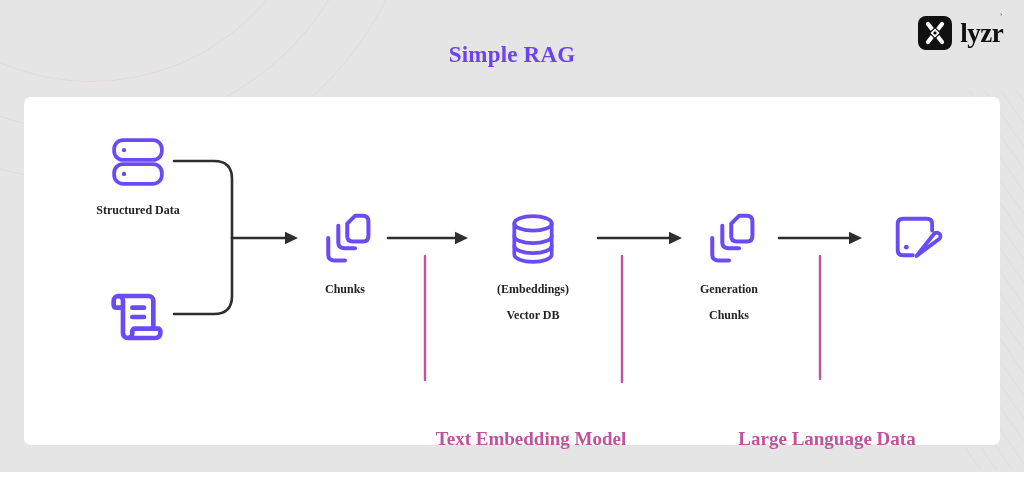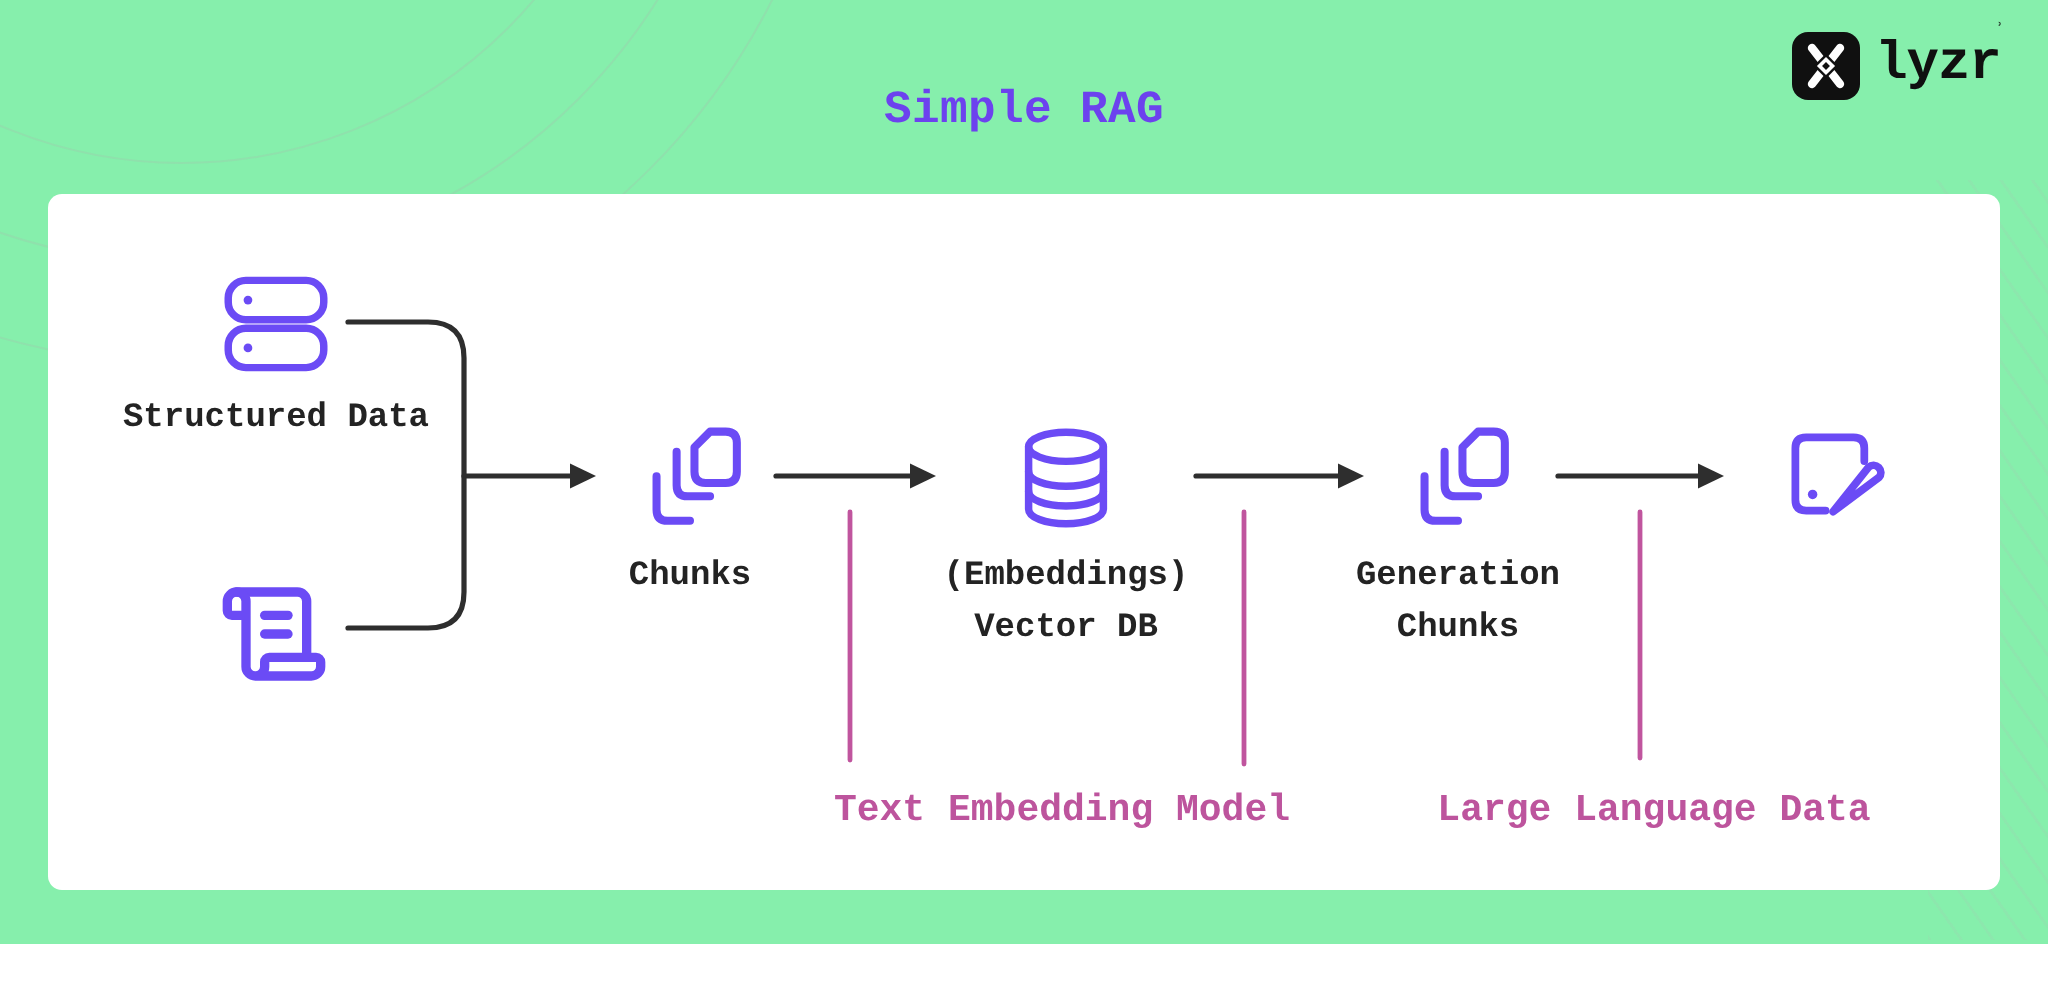--- a/index.html
+++ b/index.html
@@ -1,21 +1,21 @@
 <!DOCTYPE html>
 <html><head>
 <meta charset="utf-8">
 <style>
   html,body{margin:0;padding:0;}
   .page{
     position:relative;
     width:1024px;height:472px;
-    background:#86efac;
+    background:#e5e5e5;
     overflow:hidden;
-    font-family:Liberation Mono, monospace;
+    font-family:Liberation Serif, serif;
   }
   
   .arc{position:absolute;border:1.5px solid rgba(200,140,175,.14);border-radius:50%;}
   .arc.a1{width:560px;height:560px;left:-190px;top:-430px;}
   .arc.a2{width:460px;height:460px;left:-140px;top:-380px;}
   .arc.a3{width:660px;height:660px;left:-240px;top:-480px;}
   
   .hatch{
     position:absolute;right:0;top:90px;width:60px;height:380px;
     background:repeating-linear-gradient(55deg,rgba(205,150,185,.12) 0 1.5px,transparent 1.5px 13px);
@@ -31,26 +31,26 @@
   }
   .brand-name{font-size:27px;font-weight:600;color:#101010;letter-spacing:-.5px;line-height:1;}
   .brand-tm{font-size:11px;color:#101010;vertical-align:top;position:relative;top:-9px;left:-4px;}
   .card{
     position:absolute;left:24px;top:97px;width:976px;height:348px;
     background:#ffffff;border-radius:7px;
   }
   .icon{position:absolute;transform:translate(-50%,-50%);line-height:0;}
   .node-label{
     position:absolute;transform:translateX(-50%);
-    font-size:17px;font-weight:600;color:#232323;white-space:nowrap;line-height:26px;
+    font-size:12px;font-weight:600;color:#232323;white-space:nowrap;line-height:26px;
     text-align:center;
   }
   .annot{
     position:absolute;transform:translateX(-50%);
-    font-size:19px;font-weight:600;color:#bd549d;white-space:nowrap;
+    font-size:19px;font-weight:600;color:#bd549d;white-space:nowrap;margin-top:34px;
   }
   .connectors{position:absolute;left:0;top:0;width:1024px;height:492px;}
   svg .pstroke{stroke:#6b4bf5;fill:none;stroke-linecap:round;stroke-linejoin:round;}
 </style>
 </head>
 <body>
 
 <div class="page">
 
   <div class="arc a1"></div>

